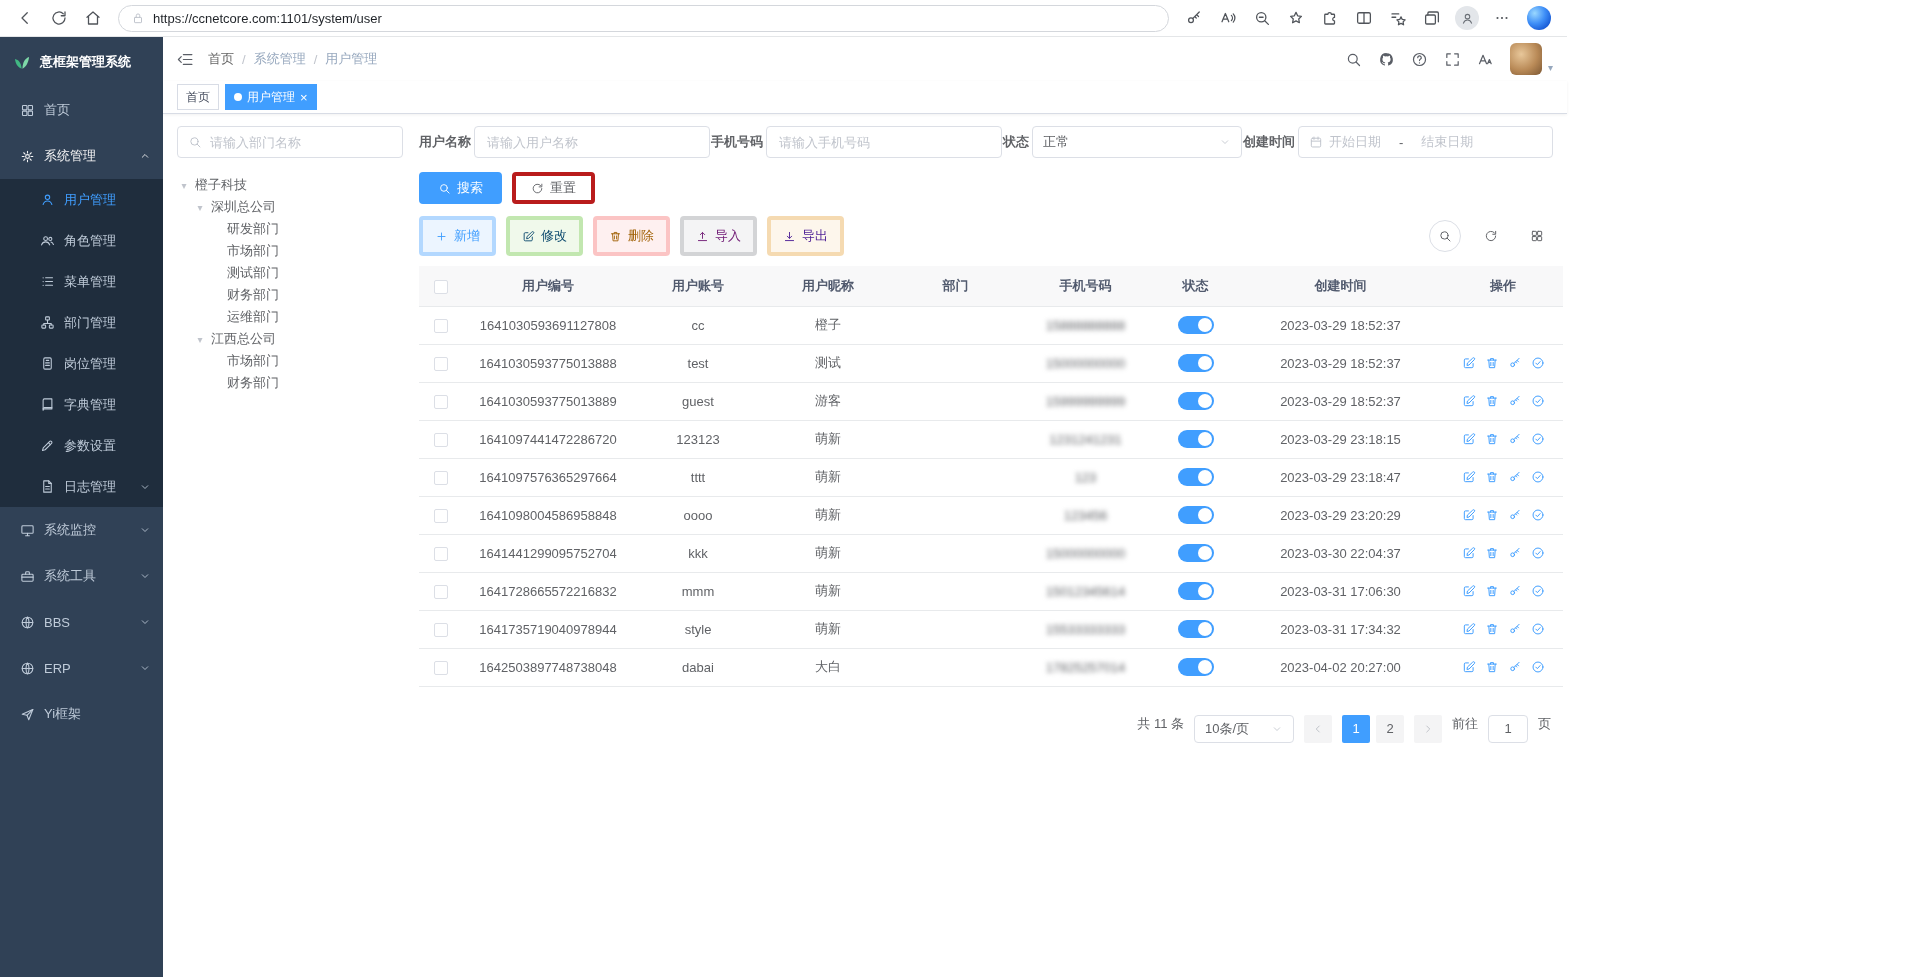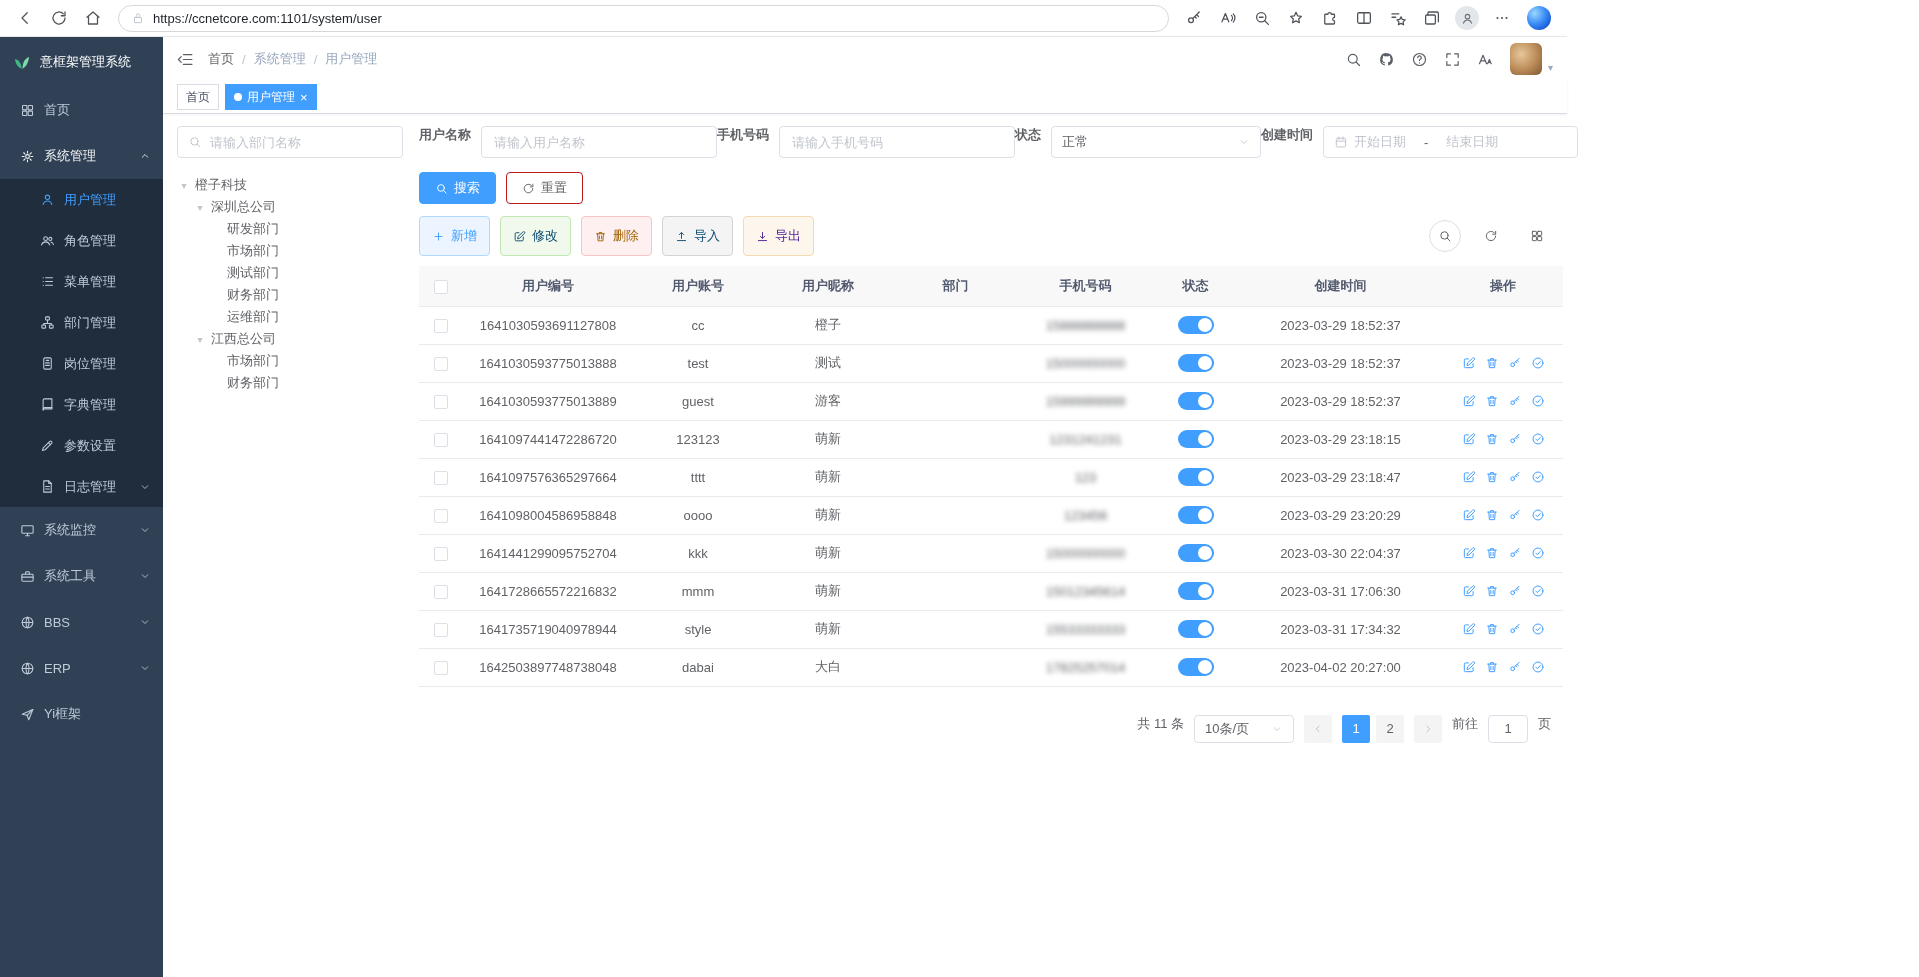--- a/index.html
+++ b/index.html
@@ -18,21 +18,21 @@
   .avatar-sm{width:24px;height:24px;border-radius:50%;background:#e3e6ea;color:#6b7077;
              display:flex;align-items:center;justify-content:center;margin:0 6px;flex:none;cursor:pointer}
   .avatar-sm .ic{width:15px;height:15px}
   .copilot{width:24px;height:24px;border-radius:50%;flex:none;margin:0 8px;cursor:pointer;
            background:radial-gradient(circle at 32% 30%,#9ad8ff 0%,#3e8ef7 45%,#1b5fd9 75%,#12449f 100%)}
 
   .app{display:flex;height:940px}
 
   
   .sidebar{width:163px;background:#304156;flex:none;display:flex;flex-direction:column}
-  .logo{height:50px;display:flex;align-items:center;gap:8px;padding:0 12px;color:#fff;font-weight:normal}
+  .logo{height:50px;display:flex;align-items:center;gap:8px;padding:0 12px;color:#fff;font-weight:bold}
   .logo .ic{width:20px;height:20px}
   .menu-item{height:46px;display:flex;align-items:center;gap:9px;padding:0 12px 0 20px;
              color:#bfcbd9;cursor:pointer;white-space:nowrap}
   .menu-item .ic{width:15px;height:15px;flex:none}
   .menu-item .mi-caret{margin-left:auto;width:12px;height:12px}
   .menu-item.parent-open{color:#f4f4f5}
   .submenu{background:#1f2d3d}
   .menu-item.sub{height:41px;padding-left:40px}
   .menu-item.sub.active{color:#409eff}
 
@@ -65,40 +65,40 @@
                font-family:inherit;background:transparent}
   .input input::placeholder{color:#c0c4cc}
   .ic{display:inline-flex;width:14px;height:14px}
   .ic.gray{color:#c0c4cc}
   .tree{margin-top:16px}
   .tree-node{height:22px;display:flex;align-items:center;gap:4px;color:#606266;cursor:pointer}
   .tree-caret{width:14px;color:#c0c4cc;font-size:10px;text-align:center;flex:none}
 
   .list-panel{flex:1;min-width:0;display:flex;flex-direction:column}
   .filters{display:flex;align-items:center;justify-content:space-between}
-  .f-item{display:flex;gap:10px}
+  .f-item{display:flex;align-items:center;gap:3px}
   .f-label{font-weight:bold;color:#606266;white-space:nowrap}
   .w200{width:236px}.w210{width:210px}.w255{width:255px}
   .select .sel-val{flex:1}
   .date .ph{color:#c0c4cc}
   .date .sep{color:#606266;margin:0 12px}
   .chev{width:12px;height:12px;color:#c0c4cc;margin-left:auto;flex:none}
 
   .filter-actions{margin-top:14px;display:flex;gap:10px}
-  .btn{height:32px;padding:0 15px;border-radius:4px;border:1px solid #b91c1c;background:#fff;
+  .btn{height:32px;padding:0 15px;border-radius:4px;border:4px solid #b91c1c;background:#fff;
        color:#606266;font-size:13px;display:inline-flex;align-items:center;gap:6px;cursor:pointer;
        font-family:inherit}
   .btn .ic{width:13px;height:13px}
   .btn-primary{background:#409eff;border-color:#409eff;color:#fff}
   .toolbar{margin-top:12px;display:flex;align-items:center;gap:10px}
   .btn.sm{height:40px;padding:0 12px}
   .btn-plain-blue{background:#ecf5ff;border-color:#b3d8ff;color:#409eff}
   .btn-plain-green{background:#f0f9eb;border-color:#c2e7b0;color:#0c4a6e}
   .btn-plain-red{background:#fef0f0;border-color:#fbc4c4;color:#a16207}
-  .btn-plain-gray{background:#f4f4f5;border-color:#d3d4d6;color:#0c4a6e}
+  .btn-plain-gray{background:#f4f4f5;border-color:#d3d4d6;color:#701a75}
   .btn-plain-orange{background:#fdf6ec;border-color:#f5dab1;color:#4c1d95}
   .tool-right{margin-left:auto;display:flex;align-items:center;gap:14px}
   .mini{width:32px;height:32px;border-radius:50%;border:1px solid #dcdfe6;display:flex;align-items:center;
         justify-content:center;color:#606266;background:#fff;cursor:pointer}
   .mini.plain{border:none;background:transparent}
   .mini .ic{width:14px;height:14px}
 
   .utable{width:100%;border-collapse:collapse;margin-top:10px;table-layout:fixed}
   .utable th{height:40px;background:#f8f8f9;color:#515a6e;font-weight:bold;font-size:13px;
              border-bottom:1px solid #e8eaec;text-align:center}

